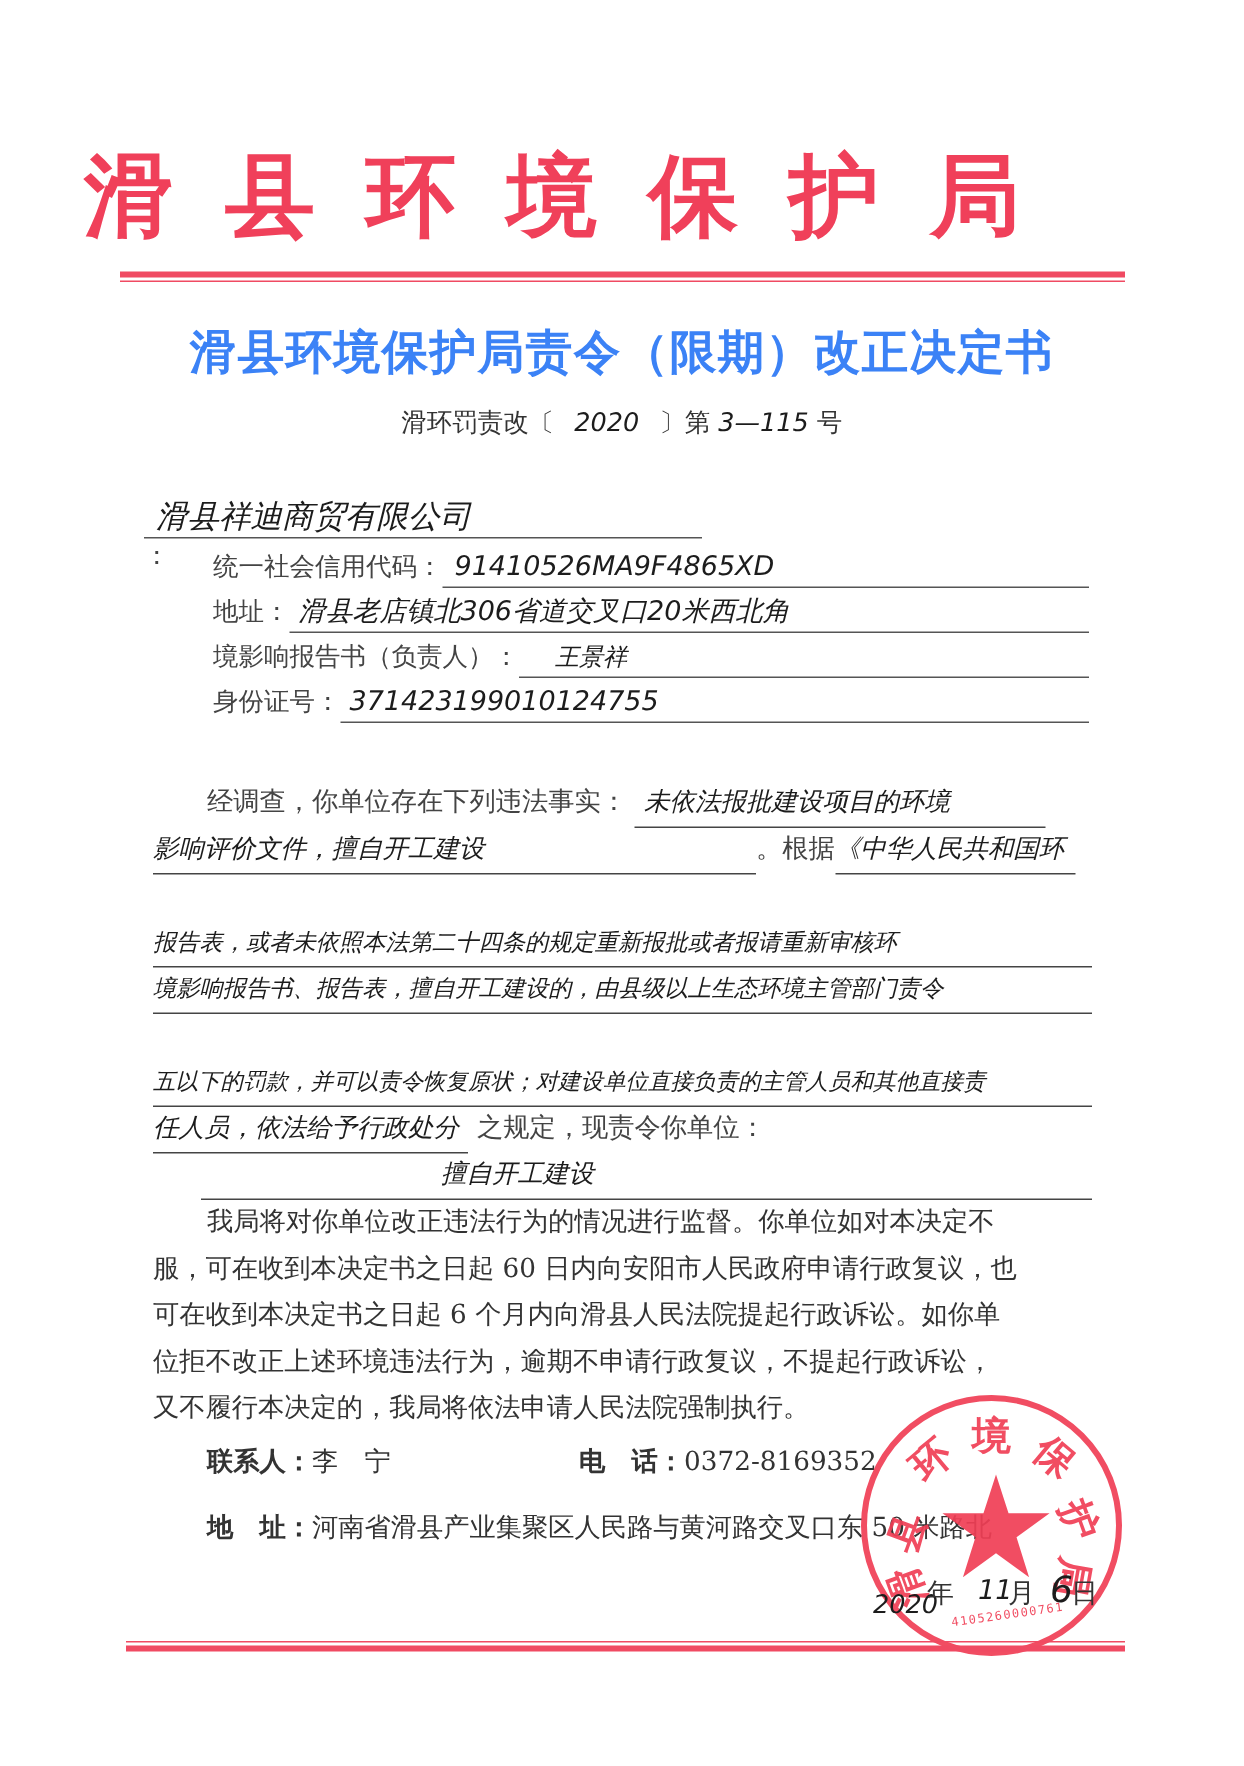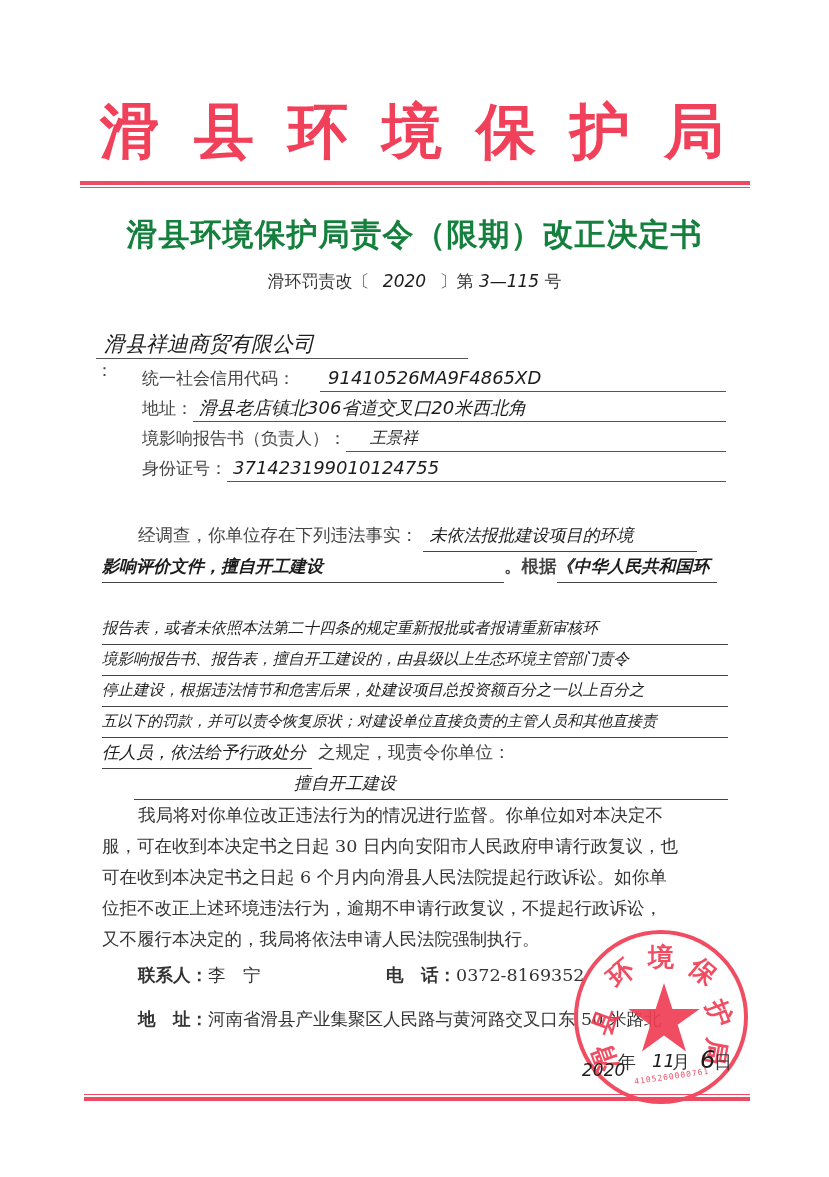--- a/index.html
+++ b/index.html
@@ -1,24 +1,24 @@
 <!DOCTYPE html>
 <html><head>
 <meta charset="utf-8">
 <style>
   html, body { margin:0; padding:0; background:#ffffff; }
   body { width:829px; height:1177px; position:relative; overflow:hidden;
          font-family:"DejaVu Serif","Liberation Serif",serif; color:#333; }
   .abs { position:absolute; }
   .letterhead { left:0; width:736px; top:96px; text-align:center;
     font-family:"DejaVu Serif","Liberation Serif",serif; font-weight:bold;
-    color:#f0405a; font-size:60px; letter-spacing:34px; text-indent:34px; line-height:70px;margin-left:44px; }
+    color:#f0405a; font-size:60px; letter-spacing:34px; text-indent:34px; line-height:70px; }
   .rule-red { left:80px; width:670px; background:#f04a62; }
   .doc-title { left:0; width:829px; top:214px; text-align:center; font-size:31px;
-    font-weight:bold; color:#15803d; letter-spacing:1px; }
+    font-weight:bold; color:#3b82f6; letter-spacing:1px; }
   .doc-number { left:0; width:829px; top:270px; text-align:center; font-size:17px; color:#333; }
   .hw { font-family:"DejaVu Sans","Liberation Sans",sans-serif; color:#1c1c1c; font-style:italic; }
   .fill-line { border-bottom:1px solid #555; }
   .label { font-size:17px; color:#444; }
   .row { height:28px; line-height:28px; }
   .para { left:102px; width:626px; font-size:17.5px; line-height:31px; color:#333; }
   .hwline { position:absolute; left:102px; width:626px; height:31px; line-height:31px; font-size:17px; }
   .u { border-bottom:1px solid #444; display:inline-block; }
   .stamp { left:574px; top:930px; width:174px; height:174px; border:4px solid #f03e55; border-radius:50%;
     box-sizing:border-box; opacity:0.92; }
@@ -42,21 +42,21 @@
   <span>〕第</span>
   <span class="hw">3—115</span>
   <span>号</span>
 </div>
 
 <div class="abs" style="left:96px;top:330px;width:380px;height:30px;">
   <span class="hw fill-line" style="display:inline-block;width:372px;font-size:21px;line-height:28px;padding-left:8px;box-sizing:border-box;">滑县祥迪商贸有限公司</span><span class="label">：</span>
 </div>
 
 <div class="abs" style="left:142px;top:364px;width:584px;">
-  <div class="row" style="display:flex;margin-bottom:2px;gap:25px;">
+  <div class="row" style="display:flex;margin-bottom:2px;">
     <span class="label">统一社会信用代码：</span>
     <span class="hw fill-line" style="flex:1;padding-left:8px;font-size:18px;">91410526MA9F4865XD</span>
   </div>
   <div class="row" style="display:flex;margin-bottom:2px;">
     <span class="label">地址：</span>
     <span class="hw fill-line" style="flex:1;padding-left:6px;font-size:18px;">滑县老店镇北306省道交叉口20米西北角</span>
   </div>
   <div class="row" style="display:flex;margin-bottom:2px;">
     <span class="label">境影响报告书（负责人）：</span>
     <span class="hw fill-line" style="flex:1;padding-left:24px;font-size:16px;">王景祥</span>
@@ -65,38 +65,37 @@
     <span class="label">身份证号：</span>
     <span class="hw fill-line" style="flex:1;padding-left:6px;font-size:18px;">371423199010124755</span>
   </div>
 </div>
 
 <div class="abs" style="left:0;top:520px;width:707px;height:260px;">
   <div class="hwline" style="top:0;">
     <span class="label" style="padding-left:36px;font-size:17.5px;">经调查，你单位存在下列违法事实：</span>
     <span class="u hw" style="width:268px;padding-left:6px;">未依法报批建设项目的环境</span>
   </div>
-  <div class="hwline" style="top:31px;font-weight:bold;">
+  <div class="hwline" style="top:31px;">
     <span class="u hw" style="width:402px;">影响评价文件，擅自开工建设</span><span class="label" style="font-size:17.5px;">。根据</span><span class="u hw" style="width:160px;">《中华人民共和国环</span>
   </div>
   <div class="hwline" style="top:93px;"><span class="u hw" style="width:626px;white-space:nowrap;overflow:hidden;font-size:15.5px;">报告表，或者未依照本法第二十四条的规定重新报批或者报请重新审核环</span></div>
   <div class="hwline" style="top:124px;"><span class="u hw" style="width:626px;white-space:nowrap;overflow:hidden;font-size:15.5px;">境影响报告书、报告表，擅自开工建设的，由县级以上生态环境主管部门责令</span></div>
-  <div class="hwline" style="top:155px;"><span class="u hw" style="width:626px;white-space:nowrap;overflow:hidden;font-size:15.5px;">停止建设，根据违法情节和危害后果，处建设项目总投资额百分之一以上百分之</span></div>
   <div class="hwline" style="top:186px;"><span class="u hw" style="width:626px;white-space:nowrap;overflow:hidden;font-size:15px;">五以下的罚款，并可以责令恢复原状；对建设单位直接负责的主管人员和其他直接责</span></div>
   <div class="hwline" style="top:217px;">
     <span class="u hw" style="width:210px;">任人员，依法给予行政处分</span><span class="label" style="font-size:17.5px;padding-left:6px;">之规定，现责令你单位：</span>
   </div>
   <div class="hwline" style="top:248px;left:134px;width:594px;">
     <span class="u hw" style="width:594px;padding-left:160px;box-sizing:border-box;">擅自开工建设</span>
   </div>
 </div>
 
 <div class="abs para" style="top:800px;">
   <div style="padding-left:36px;white-space:nowrap;">我局将对你单位改正违法行为的情况进行监督。你单位如对本决定不</div>
-  <div style="white-space:nowrap;">服，可在收到本决定书之日起 30 日内向安阳市人民政府申请行政复议，也</div>
+  <div style="white-space:nowrap;">服，可在收到本决定书之日起 60 日内向安阳市人民政府申请行政复议，也</div>
   <div style="white-space:nowrap;">可在收到本决定书之日起 6 个月内向滑县人民法院提起行政诉讼。如你单</div>
   <div style="white-space:nowrap;">位拒不改正上述环境违法行为，逾期不申请行政复议，不提起行政诉讼，</div>
   <div style="white-space:nowrap;">又不履行本决定的，我局将依法申请人民法院强制执行。</div>
 </div>
 
 <div class="abs" style="left:138px;top:960px;width:600px;font-size:17.5px;line-height:30px;">
   <div>
     <b>联系人：</b><span>李　宁</span>
     <b style="margin-left:120px;">电　话：</b><span>0372-8169352</span>
   </div>

